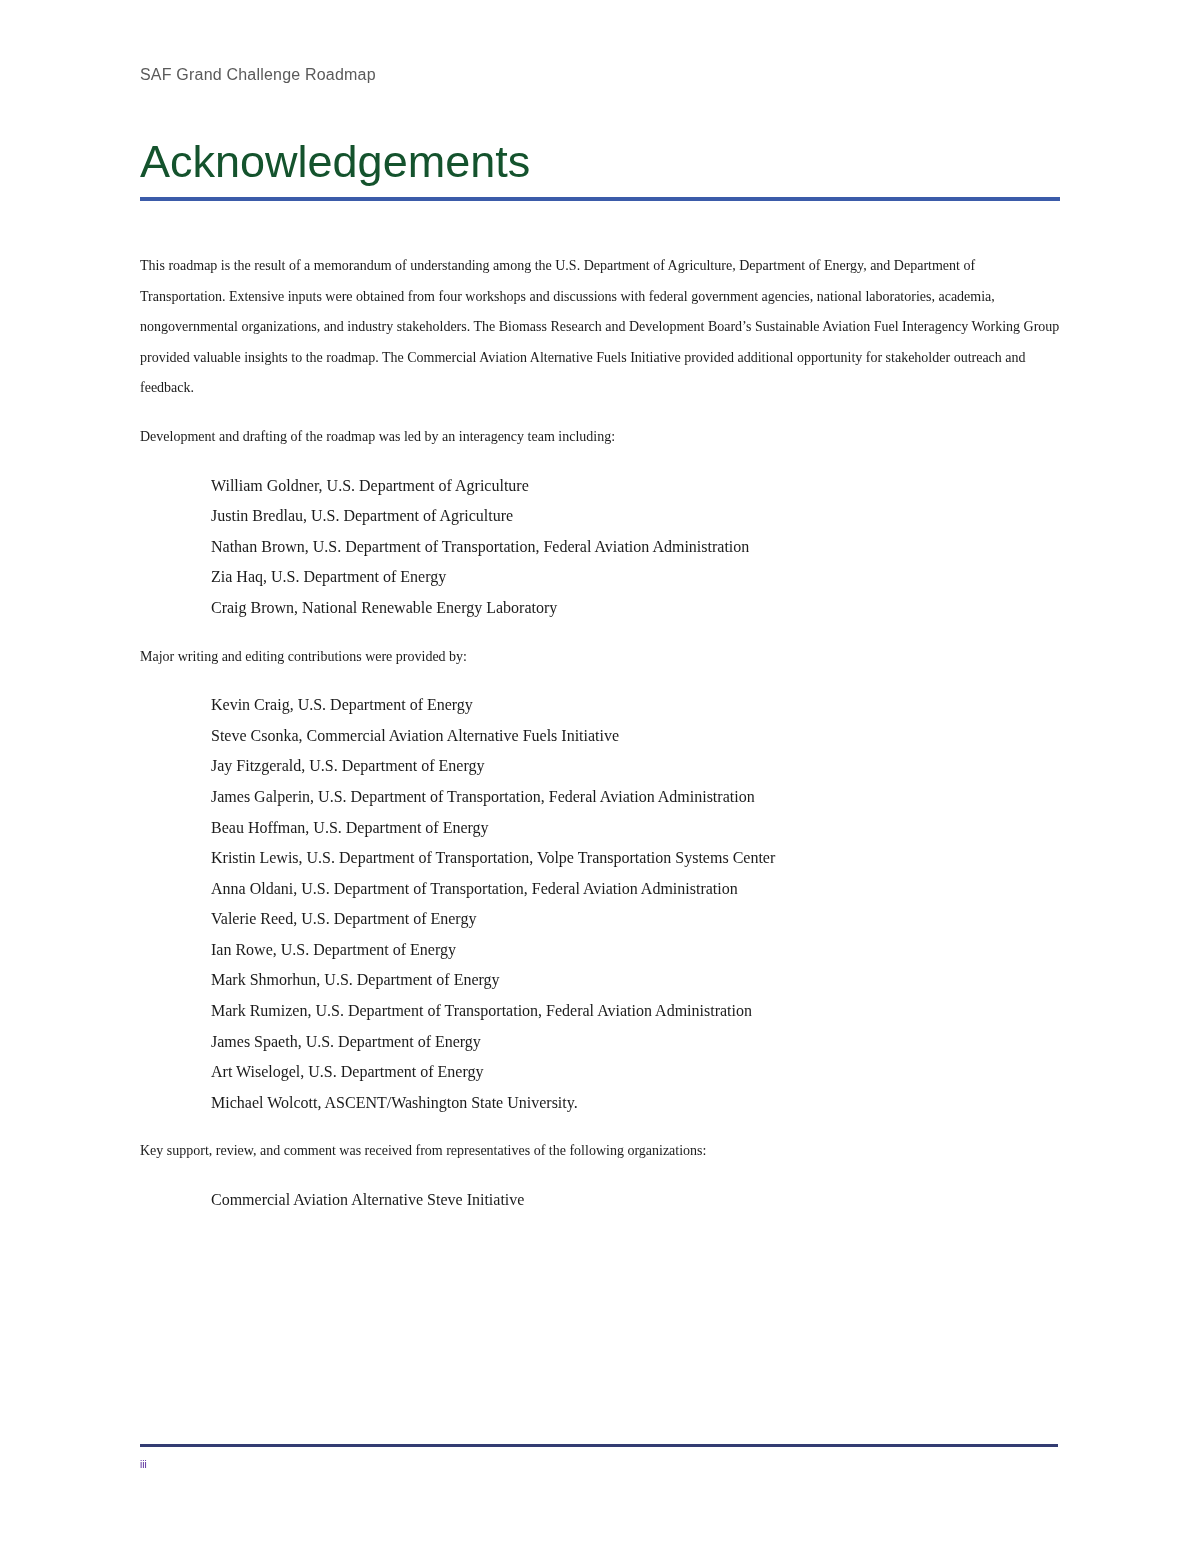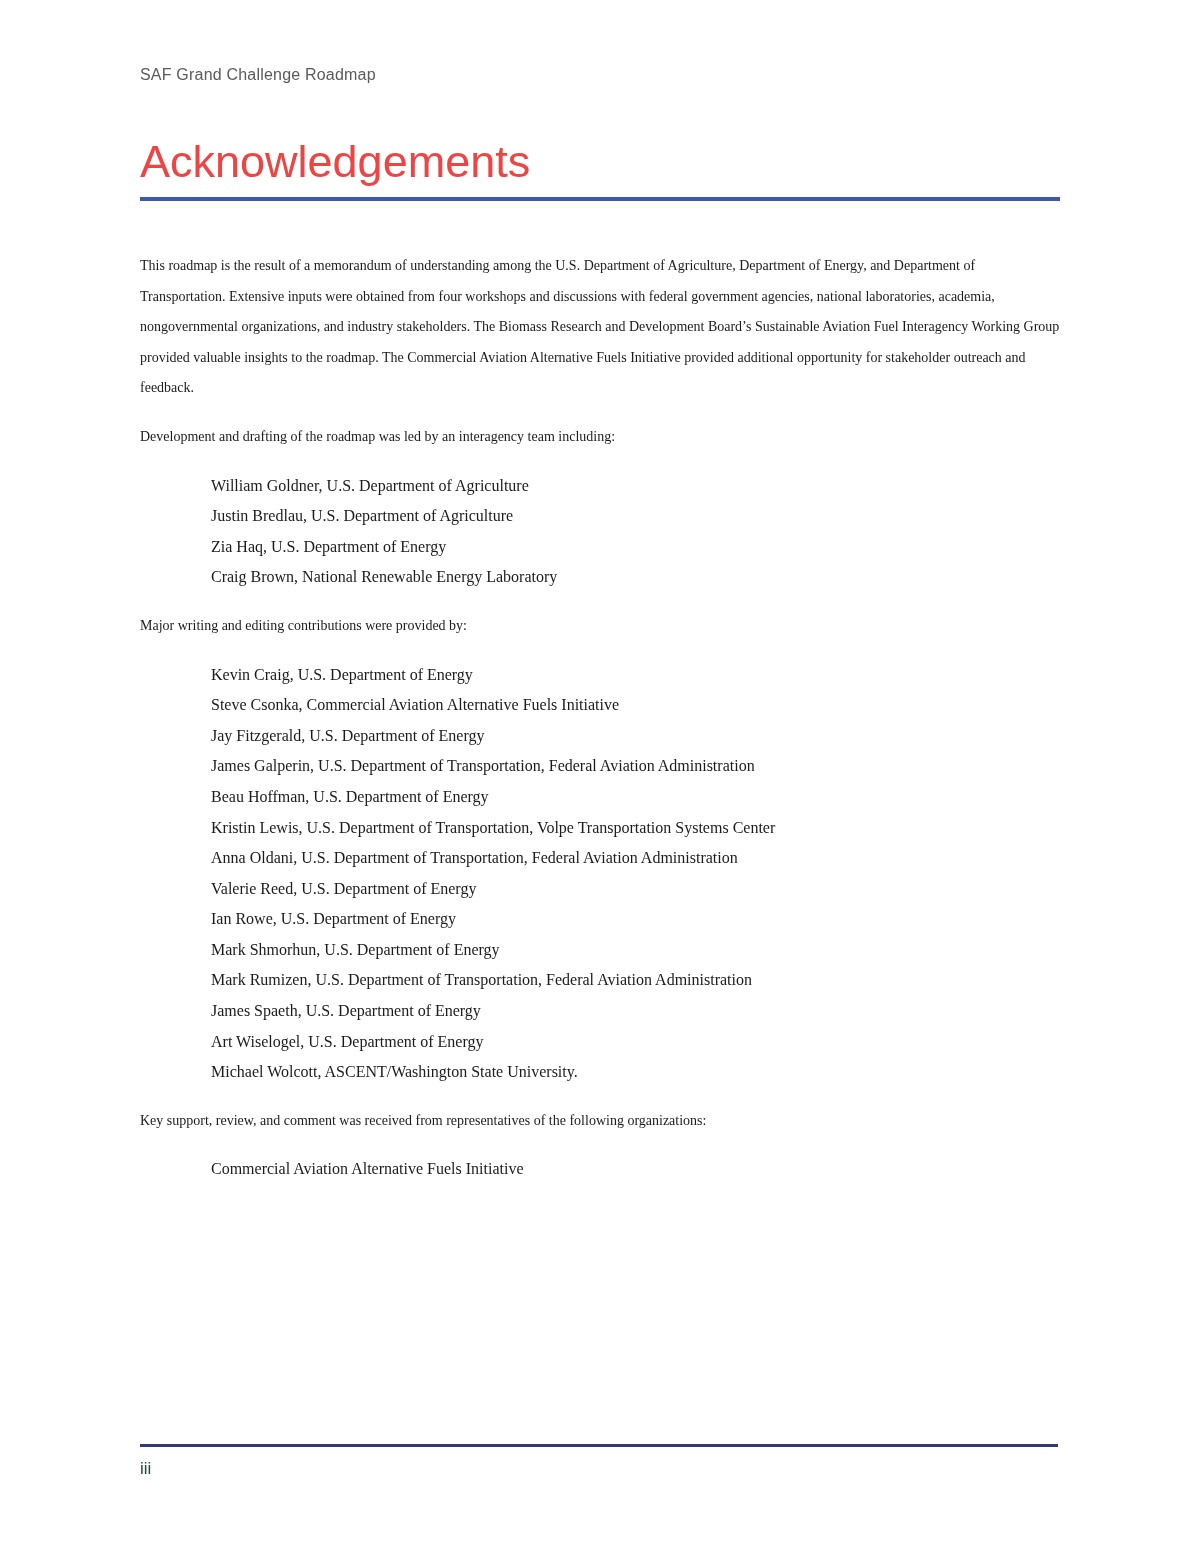--- a/index.html
+++ b/index.html
@@ -20,21 +20,21 @@
     font-family: "Liberation Sans", sans-serif;
     font-size: 16px;
     color: #5a5a5a;
     letter-spacing: 0.2px;
   }
   .title {
     margin: 52px 0 0 0;
     font-family: "Liberation Sans", sans-serif;
     font-weight: 400;
     font-size: 45px;
-    color: #ef4444;
+    color: #14532d;
   }
   .title-rule {
     height: 4px;
     background: #3b5ba9;
     margin-top: 9px;
   }
   .body-text {
     font-family: "Liberation Serif", serif;
     font-size: 14px;
     line-height: 30.6px;
@@ -60,41 +60,42 @@
     width: 918px;
     top: 1444px;
     height: 3px;
     background: #333c72;
   }
   .page-number {
     position: absolute;
     left: 140px;
     top: 1459px;
     font-family: "Liberation Sans", sans-serif;
-    font-size: 17px;
-    color: #14532d;
+    font-size: 10px;
+    color: #4c1d95;
   }
 </style>
 </head>
 <body>
 
 <div class="page">
 
   <div class="running-head">SAF Grand Challenge Roadmap</div>
 
   <h1 class="title">Acknowledgements</h1>
   <div class="title-rule"></div>
 
   <p class="body-text first-paragraph">This roadmap is the result of a memorandum of understanding among the U.S. Department of Agriculture, Department of Energy, and Department of Transportation. Extensive inputs were obtained from four workshops and discussions with federal government agencies, national laboratories, academia, nongovernmental organizations, and industry stakeholders. The Biomass Research and Development Board’s Sustainable Aviation Fuel Interagency Working Group provided valuable insights to the roadmap. The Commercial Aviation Alternative Fuels Initiative provided additional opportunity for stakeholder outreach and feedback.</p>
 
   <p class="body-text">Development and drafting of the roadmap was led by an interagency team including:</p>
 
   <div class="indent-list">
     <div class="list-item">William Goldner, U.S. Department of Agriculture</div>
     <div class="list-item">Justin Bredlau, U.S. Department of Agriculture</div>
+    <div class="list-item">Nathan Brown, U.S. Department of Transportation, Federal Aviation Administration</div>
     <div class="list-item">Zia Haq, U.S. Department of Energy</div>
     <div class="list-item">Craig Brown, National Renewable Energy Laboratory</div>
   </div>
 
   <p class="body-text">Major writing and editing contributions were provided by:</p>
 
   <div class="indent-list">
     <div class="list-item">Kevin Craig, U.S. Department of Energy</div>
     <div class="list-item">Steve Csonka, Commercial Aviation Alternative Fuels Initiative</div>
     <div class="list-item">Jay Fitzgerald, U.S. Department of Energy</div>
@@ -107,19 +108,19 @@
     <div class="list-item">Mark Shmorhun, U.S. Department of Energy</div>
     <div class="list-item">Mark Rumizen, U.S. Department of Transportation, Federal Aviation Administration</div>
     <div class="list-item">James Spaeth, U.S. Department of Energy</div>
     <div class="list-item">Art Wiselogel, U.S. Department of Energy</div>
     <div class="list-item">Michael Wolcott, ASCENT/Washington State University.</div>
   </div>
 
   <p class="body-text">Key support, review, and comment was received from representatives of the following organizations:</p>
 
   <div class="indent-list">
-    <div class="list-item">Commercial Aviation Alternative Fuels Initiative</div>
+    <div class="list-item">Commercial Aviation Alternative Steve Initiative</div>
   </div>
 
   <div class="footer-rule"></div>
   <div class="page-number">iii</div>
 
 </div>
 
 </body></html>

